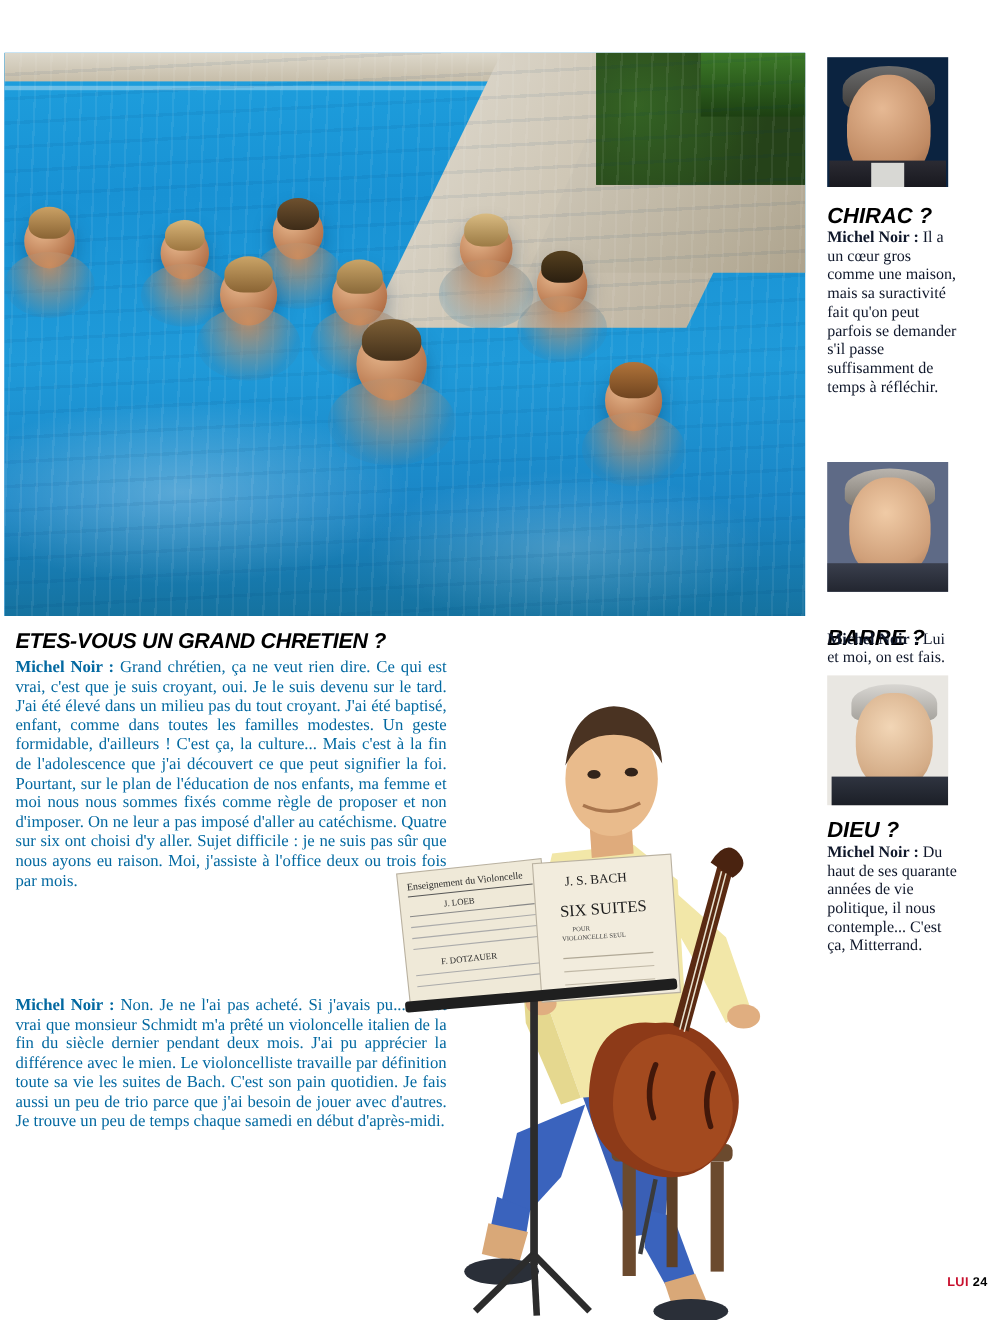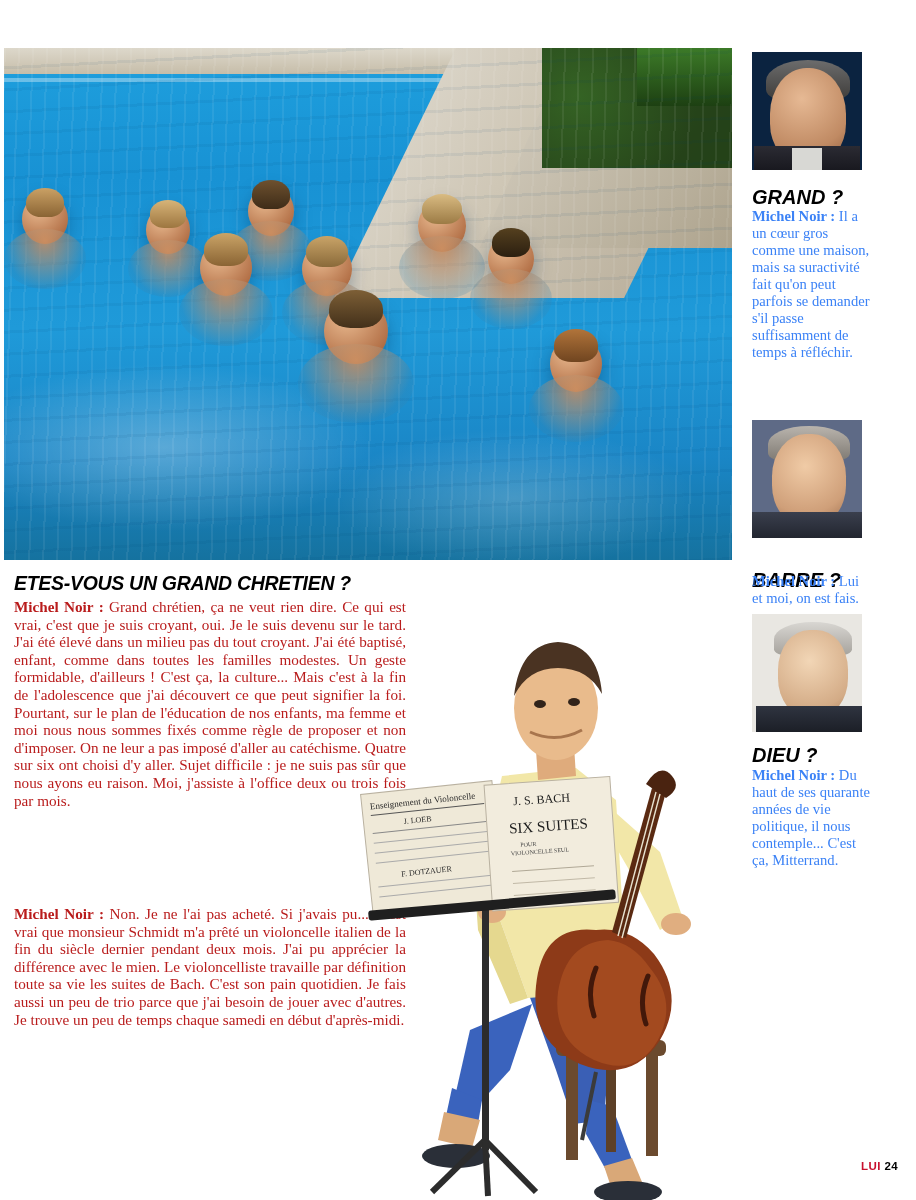--- a/index.html
+++ b/index.html
@@ -105,41 +105,41 @@
     letter-spacing:-0.3px;
   }
   #q1-head { left:14px; top:572px; width:420px; font-size:19.5px; }
   #q2-head { left:14px; top:842px; width:330px; font-size:19.5px; line-height:20px; }
 
   .body-col {
     position:absolute;
     font-size:15.2px;
     line-height:17.6px;
     text-align: justify;
-    color:#b91c1c;
+    color:#0369a1;
   }
   #q1-body { left:14px; top:598px; width:392px; }
   #q2-body { left:14px; top:905px; width:392px; }
   .lead { font-weight:bold; }
 
   
   .rail { position:absolute; left:750px; top:0; width:166px; height:1200px; }
   .rail-photo {
     position:absolute; left:752px; width:110px;
     border:0;
   }
   .rail-head {
     position:absolute; left:752px;
     font-family:"Liberation Sans", sans-serif;
     font-weight:bold; font-style:italic;
     font-size:20px; color:#000;
   }
   .rail-body {
     position:absolute; left:752px; width:120px;
-    font-size:14.6px; line-height:17px; color:#3b82f6;
+    font-size:14.6px; line-height:17px; color:#0f172a;
   }
 
   
   #ph-chirac { top:52px; height:118px; background:#0b2340; overflow:hidden; }
   #ph-chirac .face {
     position:absolute; left:18px; top:16px; width:76px; height:96px;
     border-radius:48% 48% 42% 42%;
     background: radial-gradient(circle at 42% 32%, #e6b994, #c08a63 65%, #8e5c3c);
   }
   #ph-chirac .hair {
@@ -353,21 +353,21 @@
   </svg>
 
   <div class="rail"></div>
 
   <div class="rail-photo" id="ph-chirac">
     <div class="hair"></div>
       <div class="face"></div>
       <div class="suit"></div>
       <div class="shirt"></div>
   </div>
-  <div class="rail-head" id="hd-chirac">GRAND ?</div>
+  <div class="rail-head" id="hd-chirac">CHIRAC ?</div>
   <div class="rail-body" id="tx-chirac">
     <span class="lead">Michel Noir :</span><span> Il a un cœur gros comme une maison, mais sa suractivité fait qu'on peut parfois se demander s'il passe suffisamment de temps à réfléchir.</span>
   </div>
 
   <div class="rail-photo" id="ph-barre">
     <div class="hair"></div>
       <div class="face"></div>
       <div class="suit"></div>
   </div>
   <div class="rail-head" id="hd-barre">BARRE ?</div>

